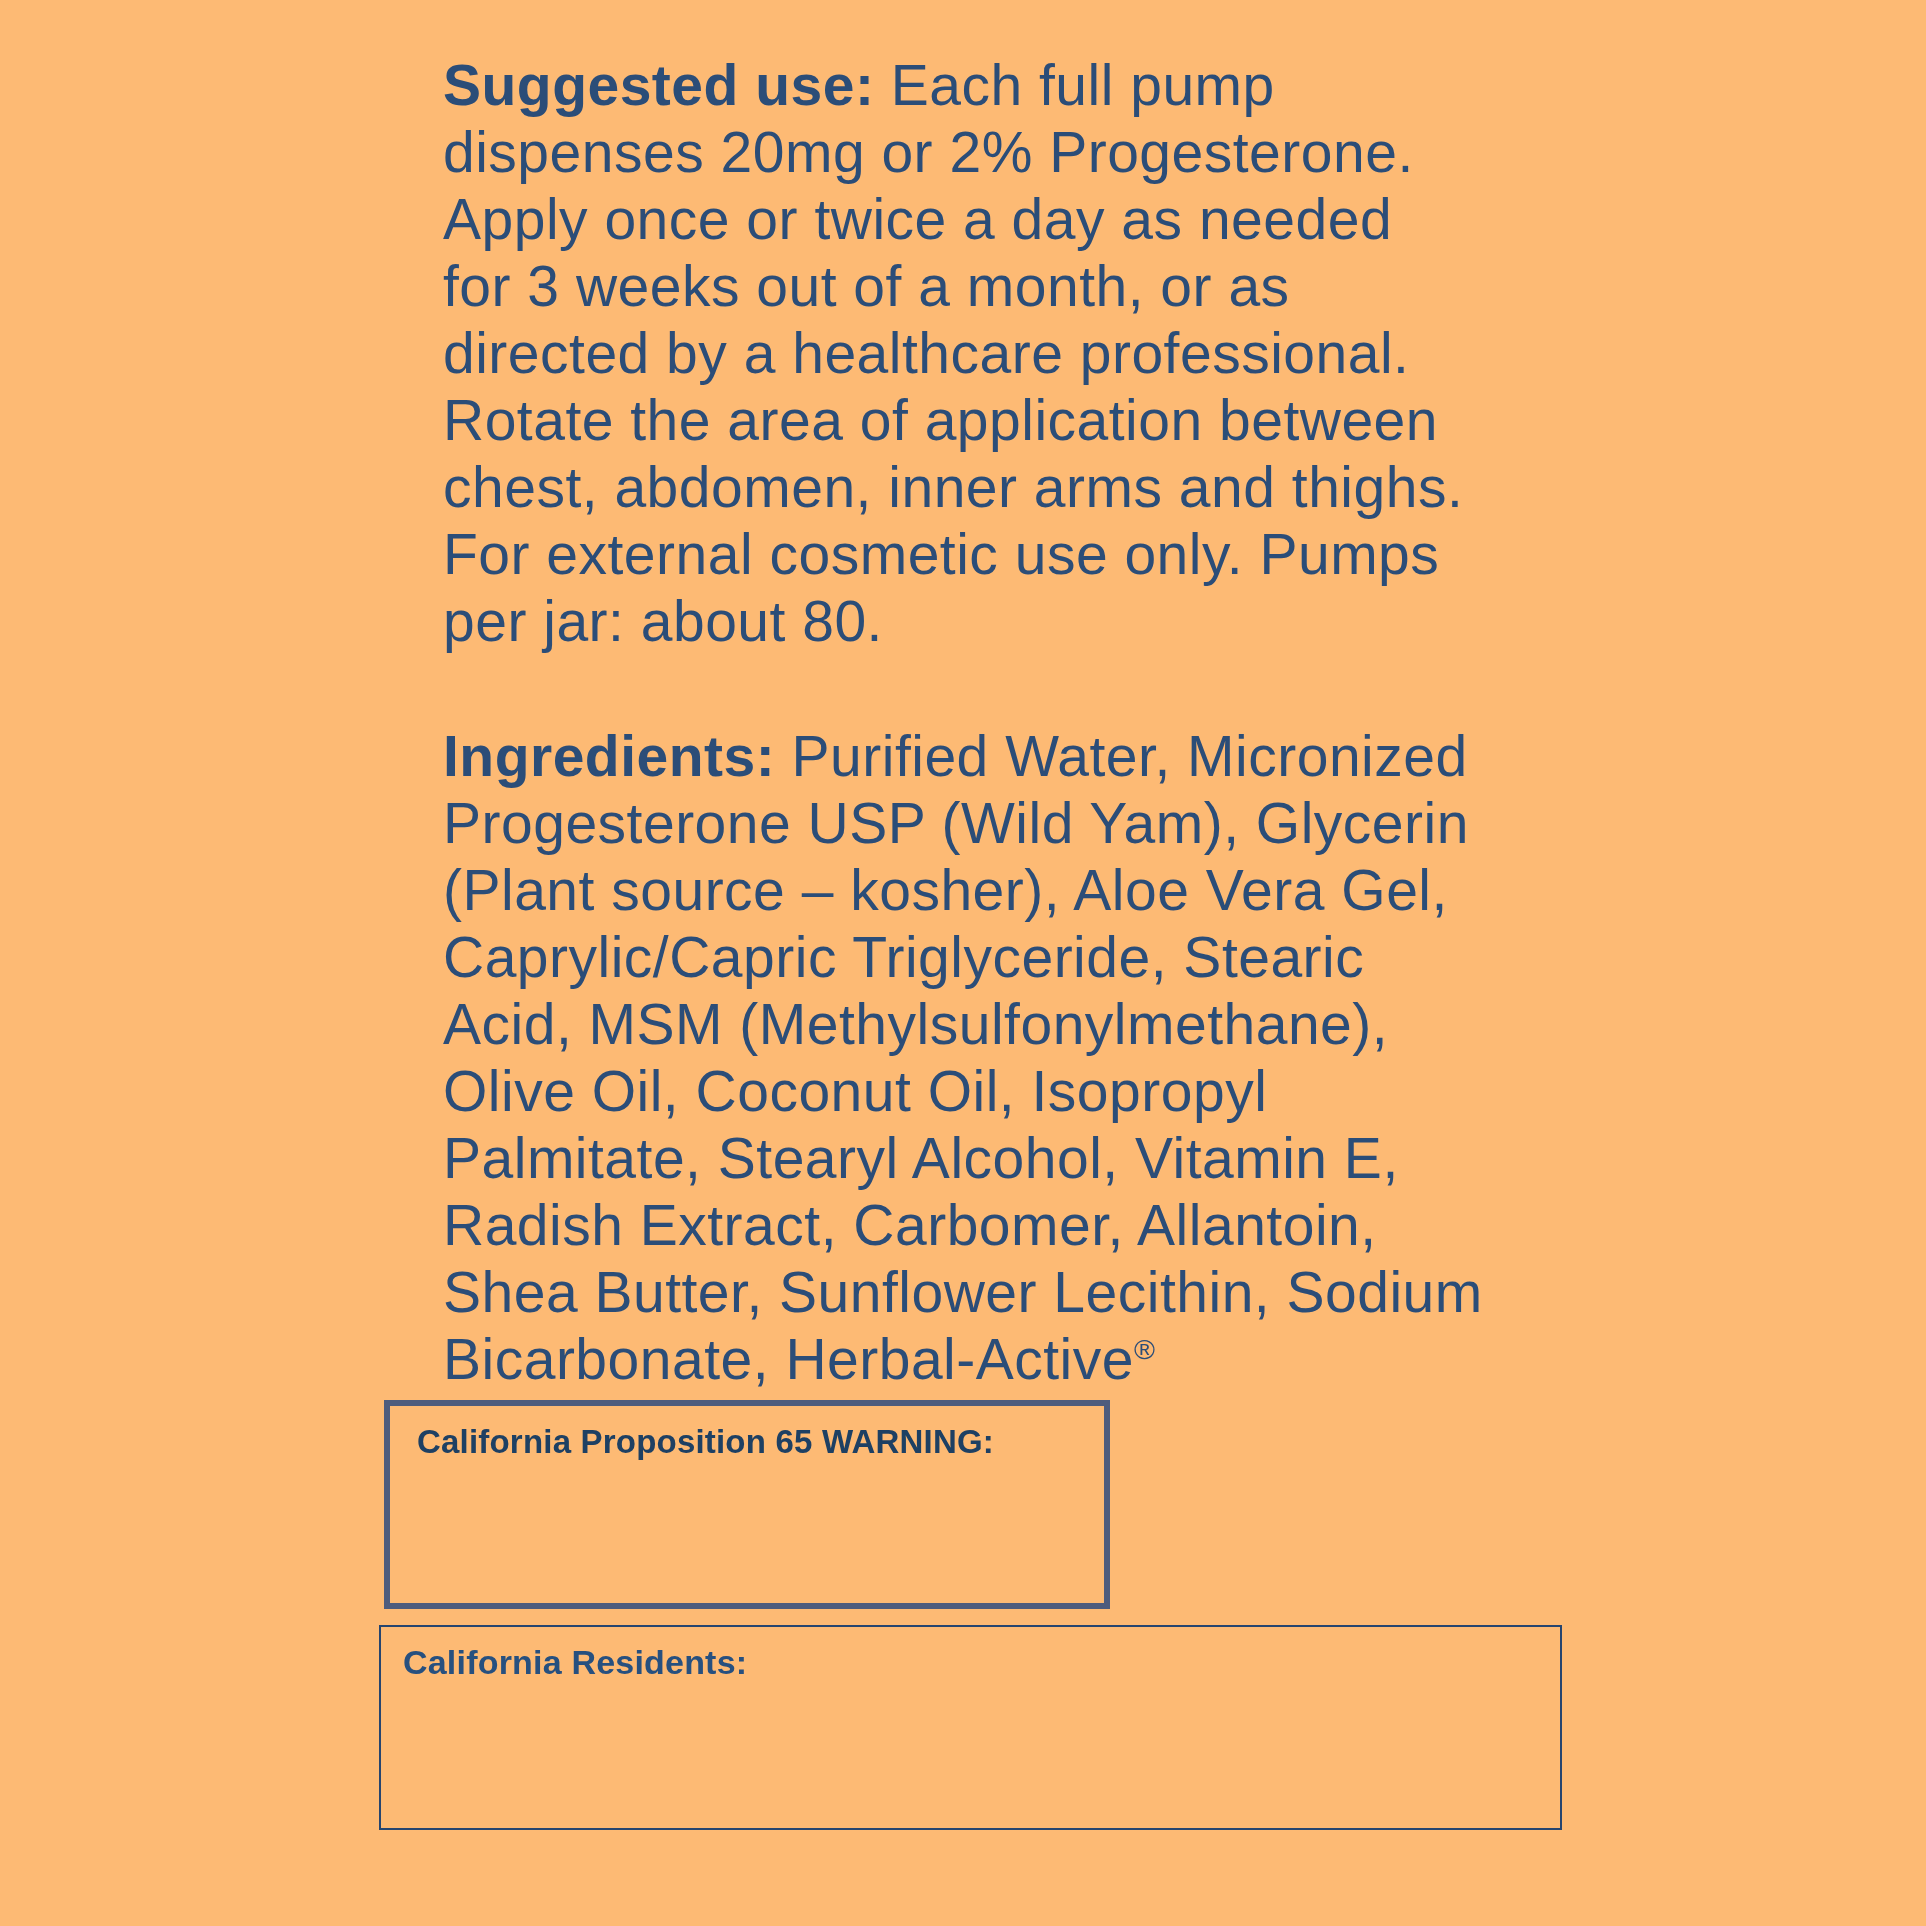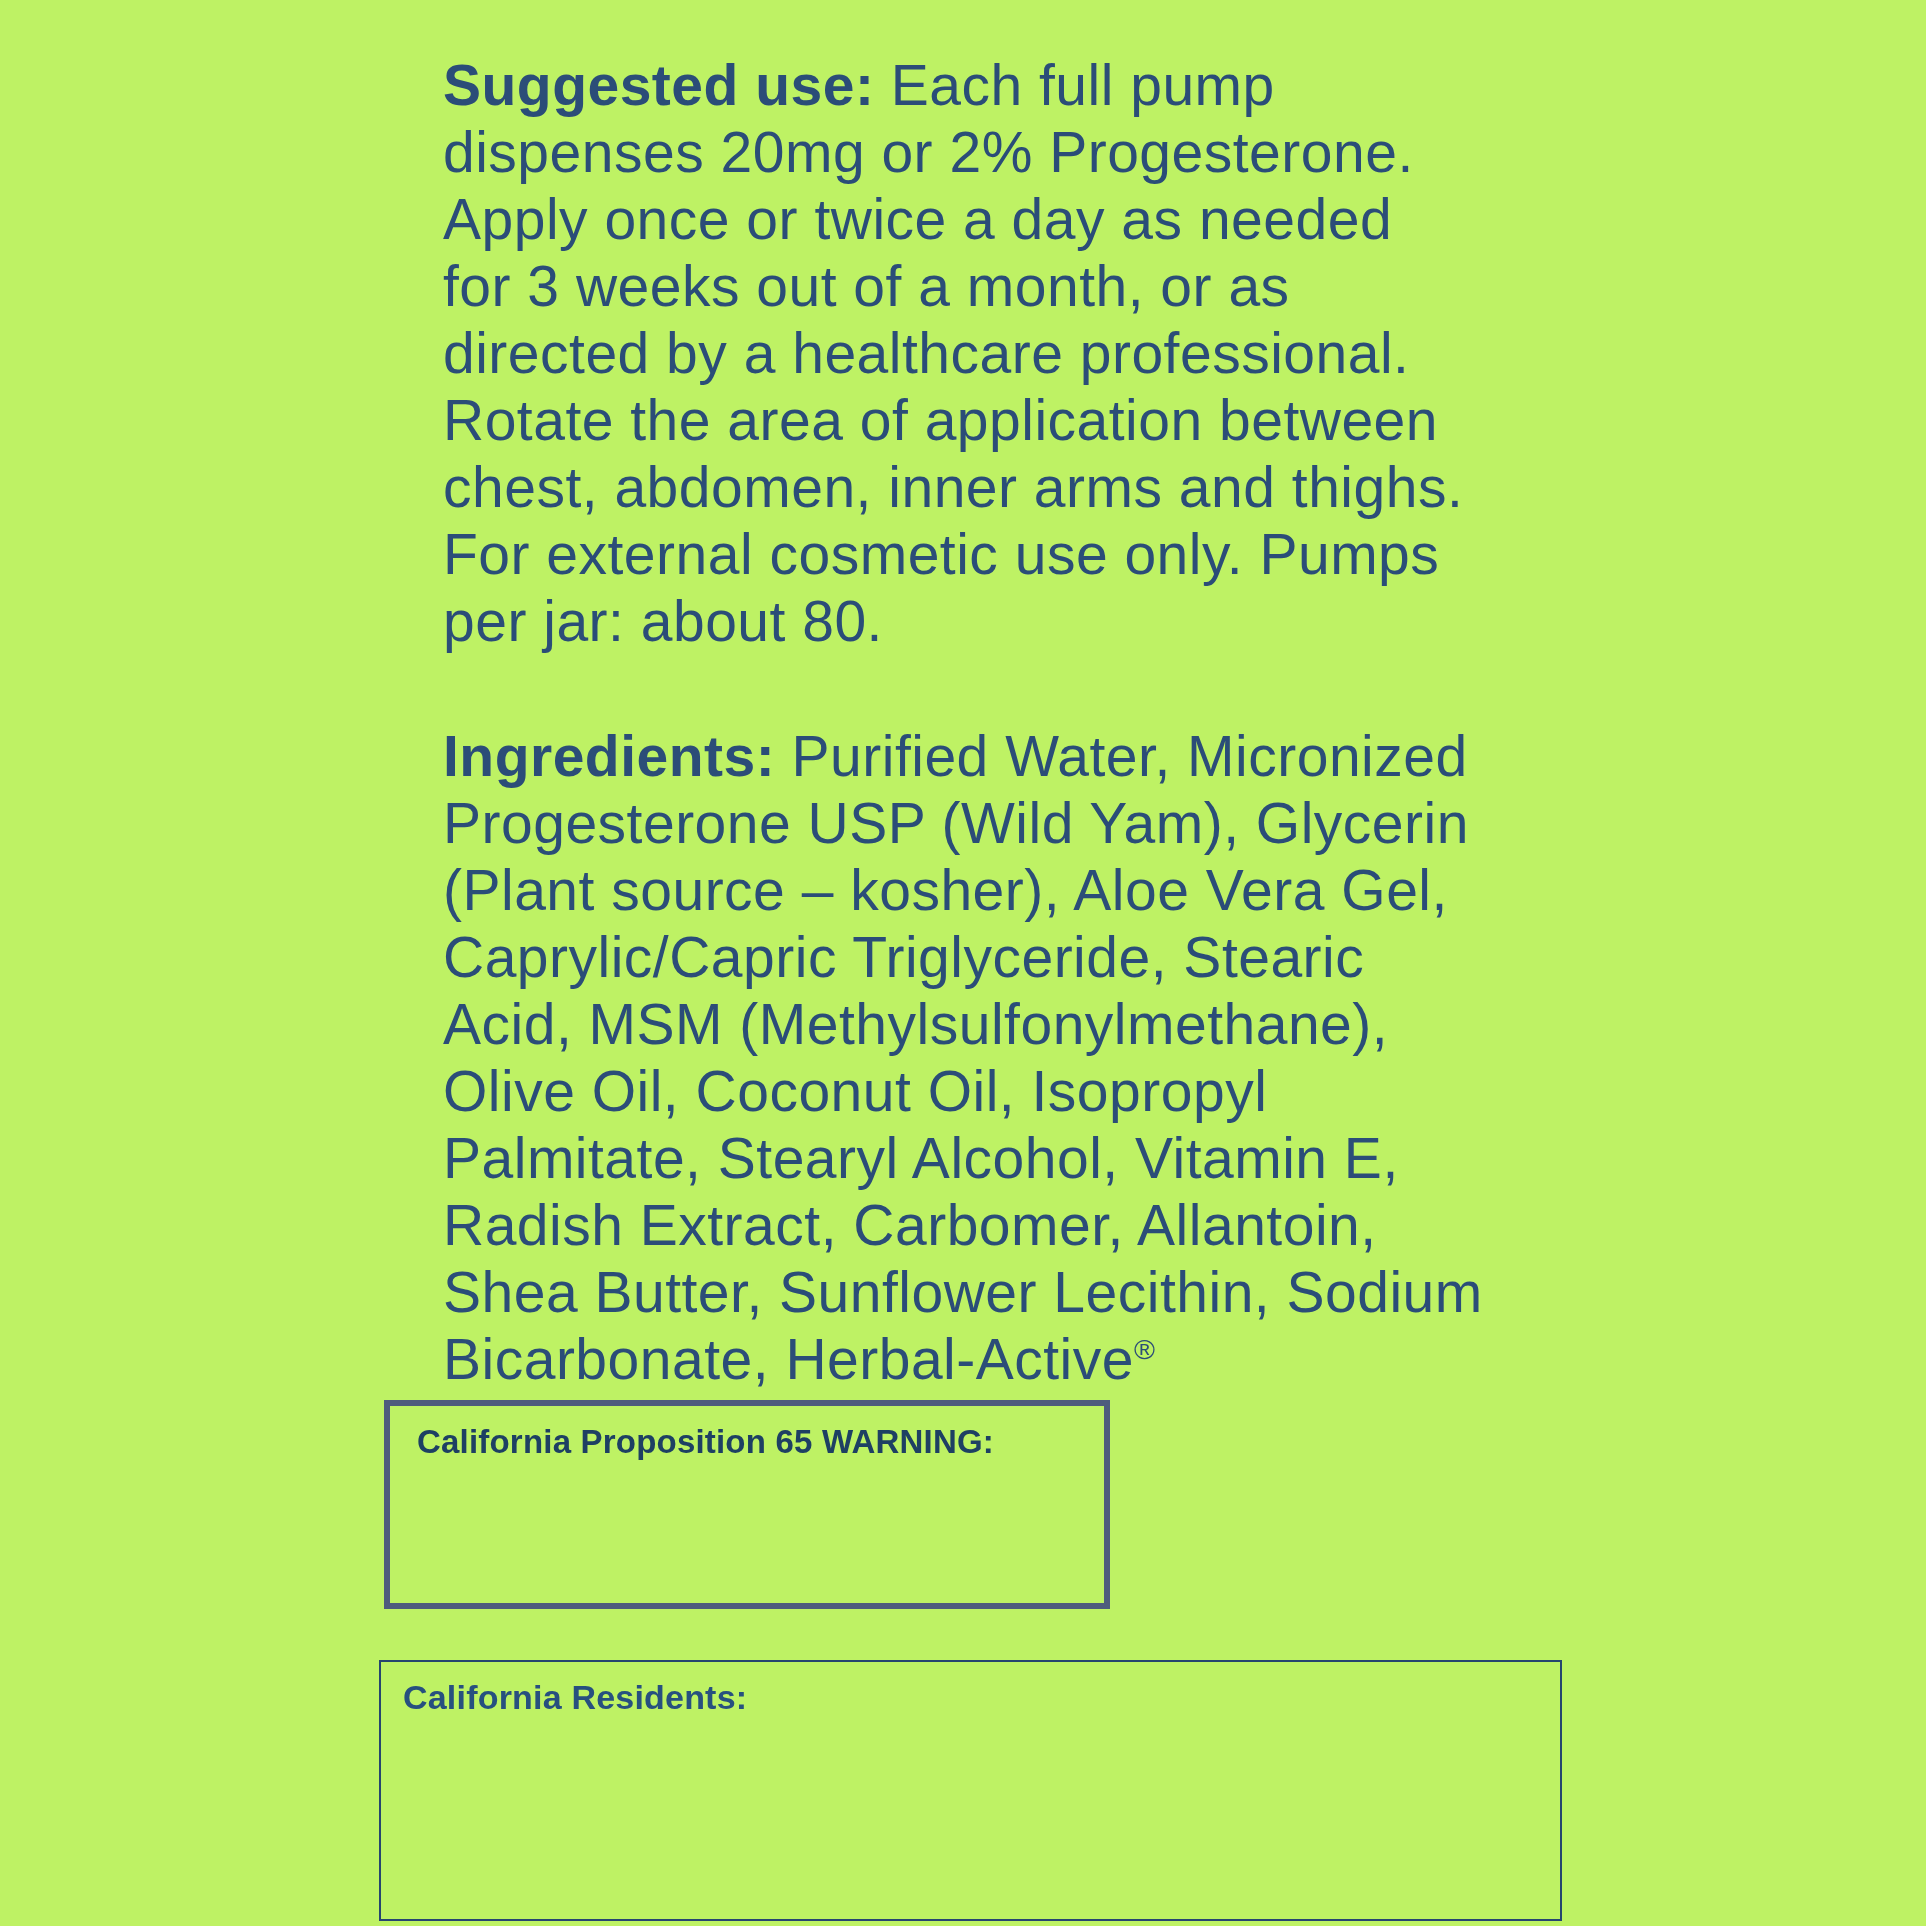--- a/index.html
+++ b/index.html
@@ -1,20 +1,20 @@
 <!DOCTYPE html>
 <html style="font-size:7.4px"><head>
 <meta charset="utf-8">
 <style>
   html, body { margin: 0; padding: 0; background: #ffffff; }
   .page {
     position: relative;
     width: 1926px;
     height: 1926px;
-    background: #bef264;
+    background: #fdba74;
     font-family: "Liberation Sans", sans-serif;
     overflow: hidden;
   }
   .main-text {
     position: absolute;
     left: 443px;
     top: 52px;
     width: 1276px;
     color: #2b4d78;
     font-size: 57px;
@@ -41,23 +41,23 @@
     color: #1e4063;
     font-size: 33px;
     line-height: 43px;
     padding: 14px 14px 4px 27px;
     letter-spacing: 0.2px;
   }
   .warning-box-1 .box-title { font-weight: 700; }
   .warning-box-2 {
     position: absolute;
     left: 379px;
-    top: 1660px;
+    top: 1625px;
     width: 1183px;
-    height: 261px;
+    height: 205px;
     box-sizing: border-box;
     border: 2.8px solid #26456f;
     color: #27507f;
     font-size: 34px;
     line-height: 48px;
     font-weight: 700;
     padding: 11px 14px 8px 22px;
     letter-spacing: 0.2px;
   }
 </style>

